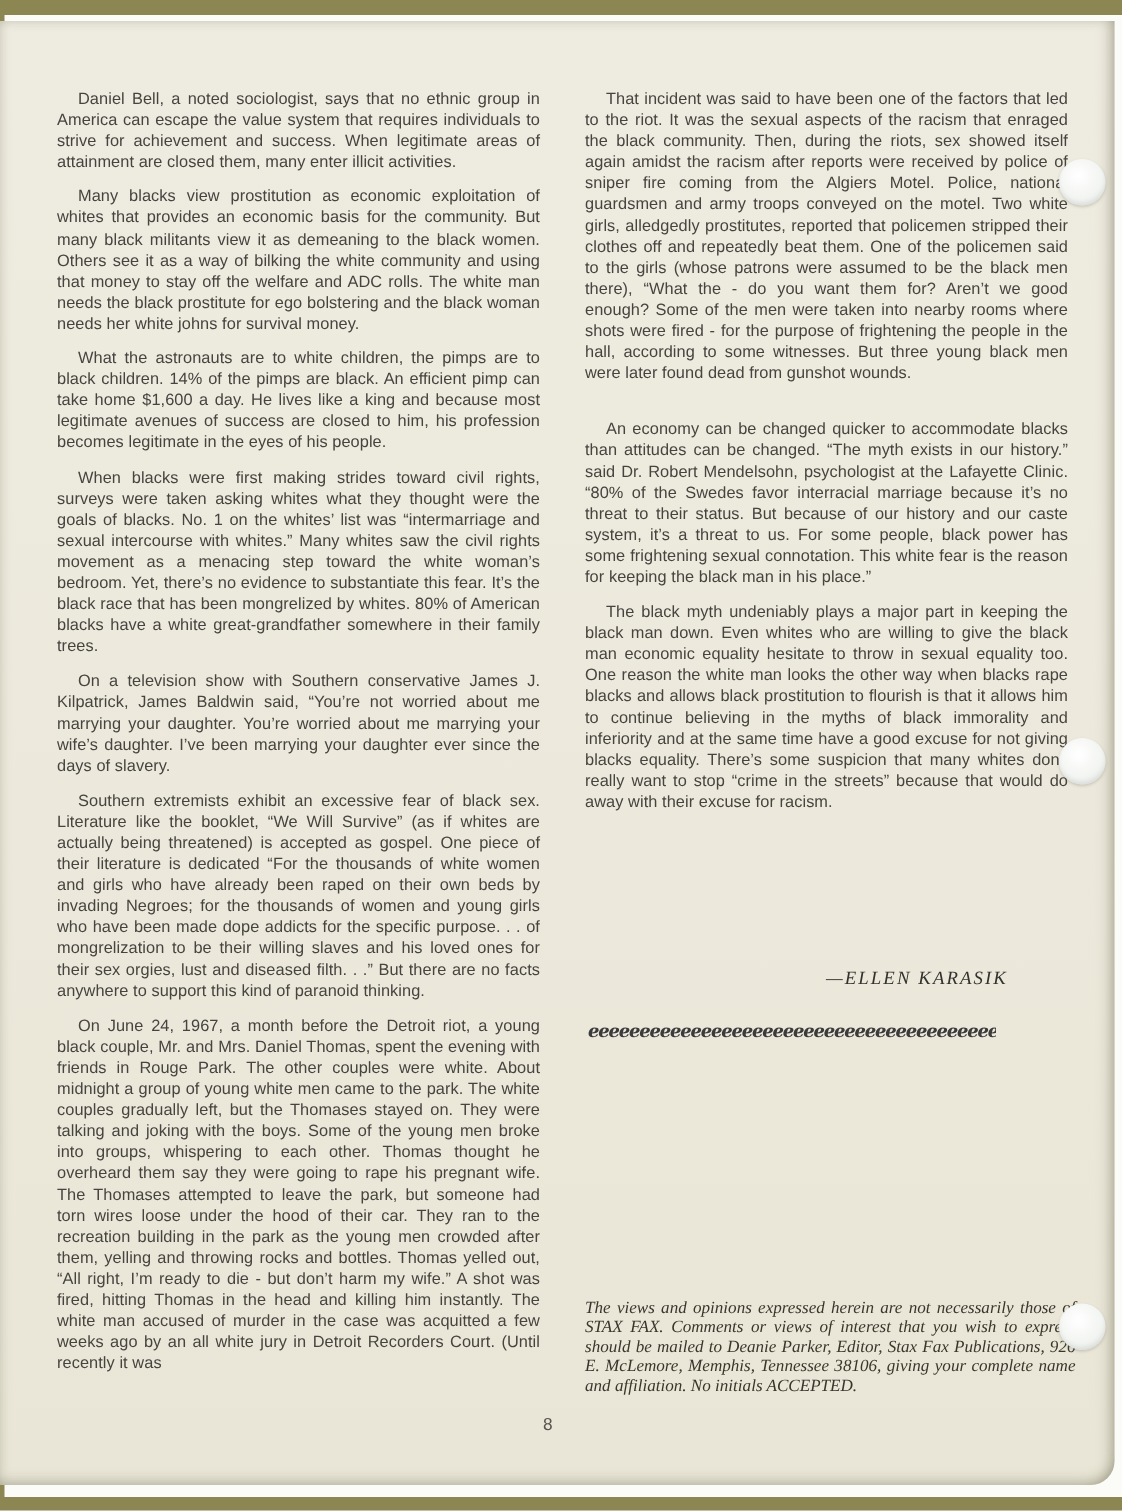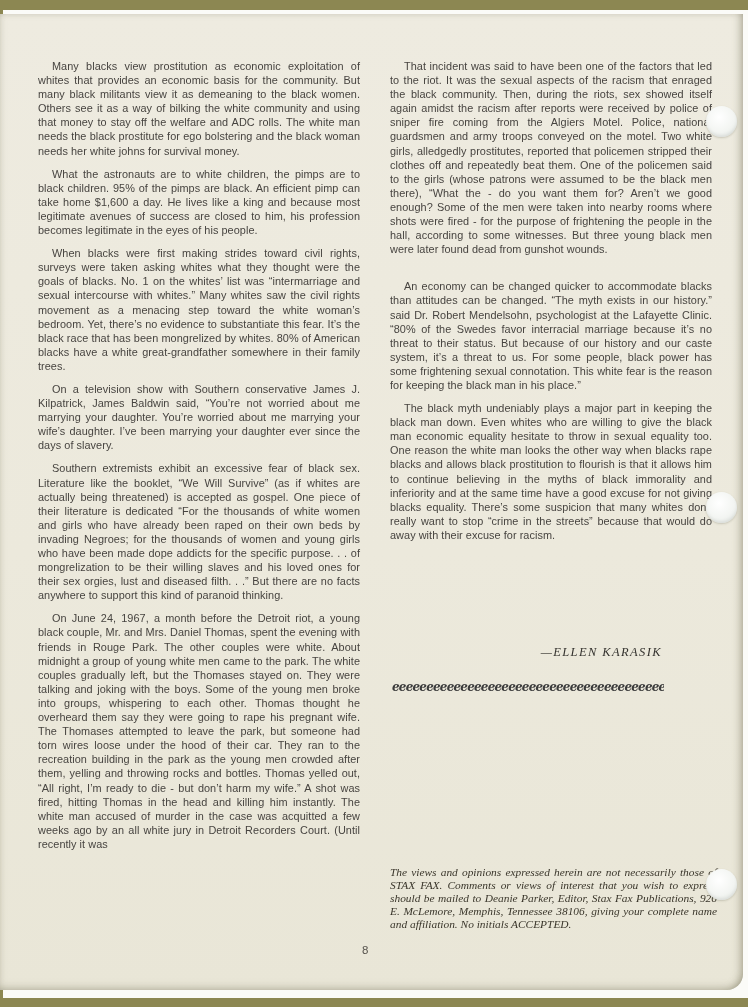--- a/index.html
+++ b/index.html
@@ -24,21 +24,21 @@
     position:absolute; top:45px; width:322px;
     font-size:10.9px; line-height:14.1px; letter-spacing:.05px;
     color: var(--body-text, #474440);
     text-align:justify;
   }
   .col-left  { left:38px; }
   .col-right { left:390px; }
   .col p { margin:0 0 9px 0; text-indent:14px; }
   .col-right p:nth-child(2) { margin-top:23px; }
   .signature {
-    position:absolute; left:380px; top:631px; width:322px;
+    position:absolute; left:390px; top:631px; width:322px;
     text-align:right; padding-right:40px; box-sizing:border-box;
     font-family:"Liberation Serif", serif; font-style:italic;
     font-size:12.5px; letter-spacing:1.4px; color:#34322e;
   }
   .braid {
     position:absolute; left:392px; top:666px; width:272px;
     font-family:"DejaVu Serif", serif; font-style:italic; font-weight:bold;
     font-size:12px; letter-spacing:-0.8px; color:#3b3b3b;
     white-space:nowrap; overflow:hidden; text-align:center;
   }
@@ -62,22 +62,23 @@
   .hole-3 { top:869px; }
 </style>
 </head>
 <body>
 
 <div class="white-under"></div>
 
 <div class="page">
 
   <div class="col col-left">
+      <p>Daniel Bell, a noted sociologist, says that no ethnic group in America can escape the value system that requires individuals to strive for achievement and success. When legitimate areas of attainment are closed them, many enter illicit activities.</p>
       <p>Many blacks view prostitution as economic exploitation of whites that provides an economic basis for the community. But many black militants view it as demeaning to the black women. Others see it as a way of bilking the white community and using that money to stay off the welfare and ADC rolls. The white man needs the black prostitute for ego bolstering and the black woman needs her white johns for survival money.</p>
-      <p>What the astronauts are to white children, the pimps are to black children. 95% of the pimps are black. An efficient pimp can take home $1,600 a day. He lives like a king and because most legitimate avenues of success are closed to him, his profession becomes legitimate in the eyes of his people.</p>
+      <p>What the astronauts are to white children, the pimps are to black children. 14% of the pimps are black. An efficient pimp can take home $1,600 a day. He lives like a king and because most legitimate avenues of success are closed to him, his profession becomes legitimate in the eyes of his people.</p>
       <p>When blacks were first making strides toward civil rights, surveys were taken asking whites what they thought were the goals of blacks. No. 1 on the whites’ list was “intermarriage and sexual intercourse with whites.” Many whites saw the civil rights movement as a menacing step toward the white woman’s bedroom. Yet, there’s no evidence to substantiate this fear. It’s the black race that has been mongrelized by whites. 80% of American blacks have a white great-grandfather somewhere in their family trees.</p>
       <p>On a television show with Southern conservative James J. Kilpatrick, James Baldwin said, “You’re not worried about me marrying your daughter. You’re worried about me marrying your wife’s daughter. I’ve been marrying your daughter ever since the days of slavery.</p>
       <p>Southern extremists exhibit an excessive fear of black sex. Literature like the booklet, “We Will Survive” (as if whites are actually being threatened) is accepted as gospel. One piece of their literature is dedicated “For the thousands of white women and girls who have already been raped on their own beds by invading Negroes; for the thousands of women and young girls who have been made dope addicts for the specific purpose. . . of mongrelization to be their willing slaves and his loved ones for their sex orgies, lust and diseased filth. . .” But there are no facts anywhere to support this kind of paranoid thinking.</p>
       <p>On June 24, 1967, a month before the Detroit riot, a young black couple, Mr. and Mrs. Daniel Thomas, spent the evening with friends in Rouge Park. The other couples were white. About midnight a group of young white men came to the park. The white couples gradually left, but the Thomases stayed on. They were talking and joking with the boys. Some of the young men broke into groups, whispering to each other. Thomas thought he overheard them say they were going to rape his pregnant wife. The Thomases attempted to leave the park, but someone had torn wires loose under the hood of their car. They ran to the recreation building in the park as the young men crowded after them, yelling and throwing rocks and bottles. Thomas yelled out, “All right, I’m ready to die - but don’t harm my wife.” A shot was fired, hitting Thomas in the head and killing him instantly. The white man accused of murder in the case was acquitted a few weeks ago by an all white jury in Detroit Recorders Court. (Until recently it was</p>
     </div>
 
   <div class="col col-right">
       <p>That incident was said to have been one of the factors that led to the riot. It was the sexual aspects of the racism that enraged the black community. Then, during the riots, sex showed itself again amidst the racism after reports were received by police of sniper fire coming from the Algiers Motel. Police, national guardsmen and army troops conveyed on the motel. Two white girls, alledgedly prostitutes, reported that policemen stripped their clothes off and repeatedly beat them. One of the policemen said to the girls (whose patrons were assumed to be the black men there), “What the - do you want them for? Aren’t we good enough? Some of the men were taken into nearby rooms where shots were fired - for the purpose of frightening the people in the hall, according to some witnesses. But three young black men were later found dead from gunshot wounds.</p>
       <p>An economy can be changed quicker to accommodate blacks than attitudes can be changed. “The myth exists in our history.” said Dr. Robert Mendelsohn, psychologist at the Lafayette Clinic. “80% of the Swedes favor interracial marriage because it’s no threat to their status. But because of our history and our caste system, it’s a threat to us. For some people, black power has some frightening sexual connotation. This white fear is the reason for keeping the black man in his place.”</p>
       <p>The black myth undeniably plays a major part in keeping the black man down. Even whites who are willing to give the black man economic equality hesitate to throw in sexual equality too. One reason the white man looks the other way when blacks rape blacks and allows black prostitution to flourish is that it allows him to continue believing in the myths of black immorality and inferiority and at the same time have a good excuse for not giving blacks equality. There’s some suspicion that many whites don’t really want to stop “crime in the streets” because that would do away with their excuse for racism.</p>

